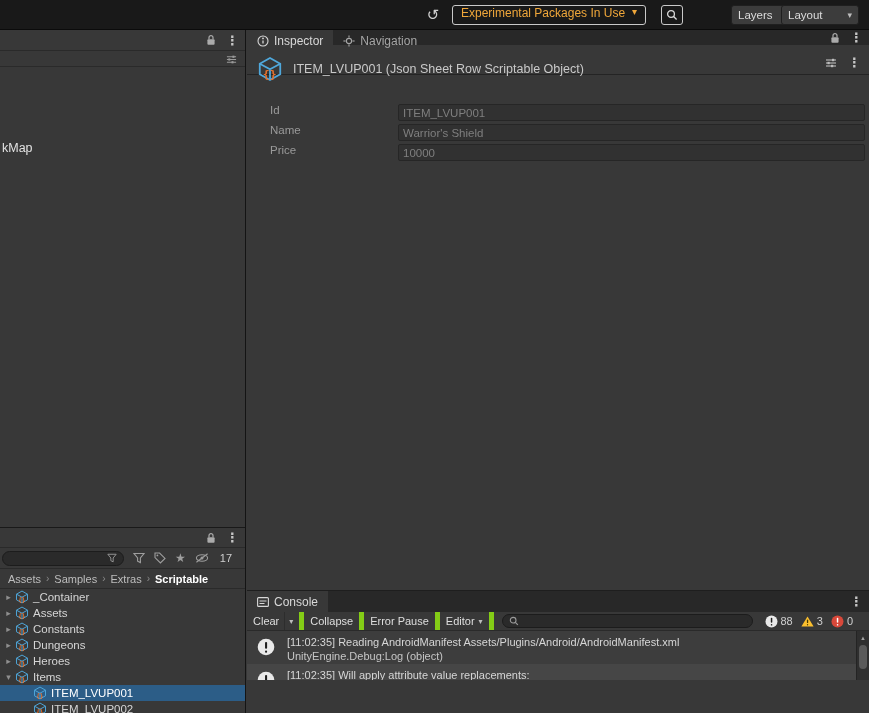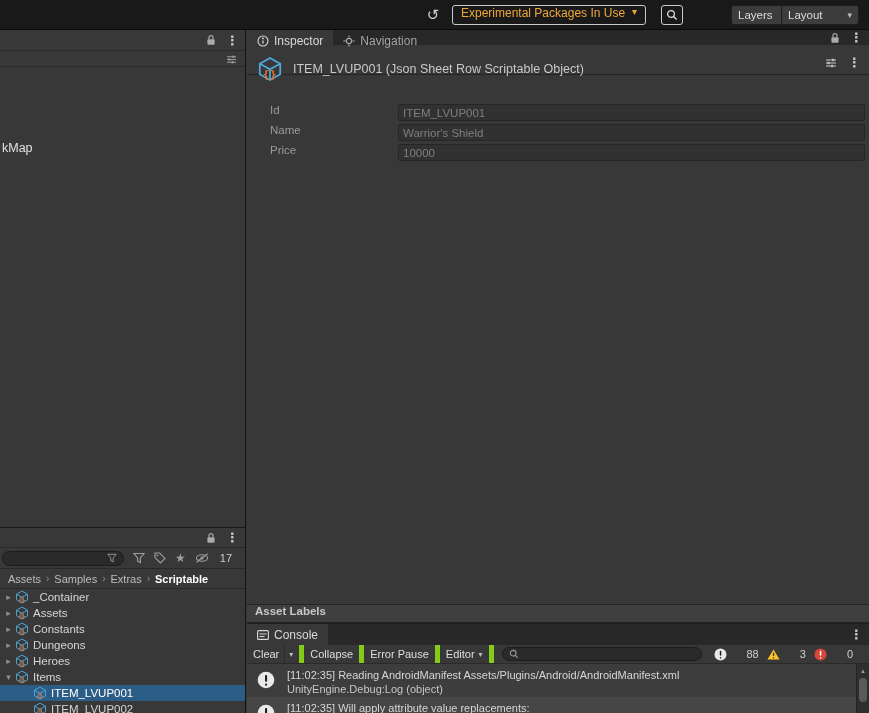--- a/index.html
+++ b/index.html
@@ -65,29 +65,29 @@
   .ins-title{position:absolute;left:46px;top:11px;font-size:12.5px;color:#C9C9C9;white-space:nowrap}
   .ins-hdr-icons{position:absolute;right:8px;top:0;height:100%;display:flex;align-items:center;gap:11px;color:#BDBDBD}
   .fields{position:absolute;left:0;top:57px;width:100%;padding-top:17px}
   .frow{display:flex;align-items:flex-start;height:20px;padding-left:23px;padding-right:4px}
   .flabel{width:128px;font-size:11.5px;color:#9A9A9A}
   .fval{flex:1;height:17px;background:#313131;border:1px solid #262626;border-radius:2px;color:#7F7F7F;font-size:11.5px;padding:0 4px;font-family:"Liberation Sans","DejaVu Sans",sans-serif}
   .fval:disabled{color:#7F7F7F;opacity:1;-webkit-text-fill-color:#7F7F7F}
   .asset-labels{position:absolute;left:0;top:574px;width:100%;height:19px;background:#3F3F3F;border-top:1px solid #242424;border-bottom:1px solid #232323;display:flex;align-items:flex-start;padding-left:8px;font-size:11.5px;font-weight:bold;color:#C8C8C8}
 
   
-  .console{position:absolute;left:0;top:593px;width:100%;height:90px;background:#0369a1}
+  .console{position:absolute;left:0;top:560px;width:100%;height:90px;background:#0369a1}
   .con-strip{position:relative;height:22px;background:#282828;border-top:1px solid #1E1E1E;display:flex}
   .con-toolbar{position:relative;height:19px;background:#383838;border-bottom:1px solid #2A2A2A;display:flex;align-items:center;padding-right:12px;font-size:11px;color:#DFDFDF}
   .tbtn{height:100%;display:flex;align-items:center;padding:0 6px;border-right:5px solid #84cc16;cursor:default}
   .tbtn .caret{font-size:8px;color:#BDBDBD;margin-left:5px;border-left:1px solid #2D2D2D;padding-left:4px;height:100%;display:flex;align-items:center}
   .tbtn .caret2{font-size:8px;color:#BDBDBD;margin-left:4px}
   .csearch{flex:1;height:14px;margin:0 8px;background:#2A2A2A;border:1px solid #1C1C1C;border-radius:8px;display:flex;align-items:center;padding:0 6px;color:#9A9A9A;gap:4px}
   .csearch input{flex:1;background:transparent;border:none;outline:none;color:#D5D5D5;font-size:11px;font-family:inherit}
-  .cbadge{display:flex;align-items:center;gap:20px;padding:0 4px;color:#CFCFCF;font-size:11px}
+  .cbadge{display:flex;align-items:center;gap:3px;padding:0 4px;color:#CFCFCF;font-size:11px}
   .con-list{position:relative;height:49px;overflow:hidden;background:#383838}
   .centry{position:relative;height:33px;padding:4px 14px 0 40px}
   .centry.e1{background:#3D3D3D}
   .centry.e2{background:#464646}
   .centry .bang{position:absolute;left:10px;top:7px}
   .el1{font-size:11px;color:#D6D6D6;line-height:14px;white-space:nowrap;overflow:hidden}
   .el2{font-size:11px;color:#C6C6C6;line-height:14px;white-space:nowrap;overflow:hidden}
   .vscroll{position:absolute;right:0;top:41px;width:13px;height:49px;background:#2F2F2F;border-left:1px solid #242424}
   .sbtn{height:13px;display:flex;align-items:center;justify-content:center;font-size:6px;color:#A0A0A0}
   .sthumb{position:absolute;left:2px;top:14px;width:8px;height:24px;background:#5A5A5A;border-radius:4px}

